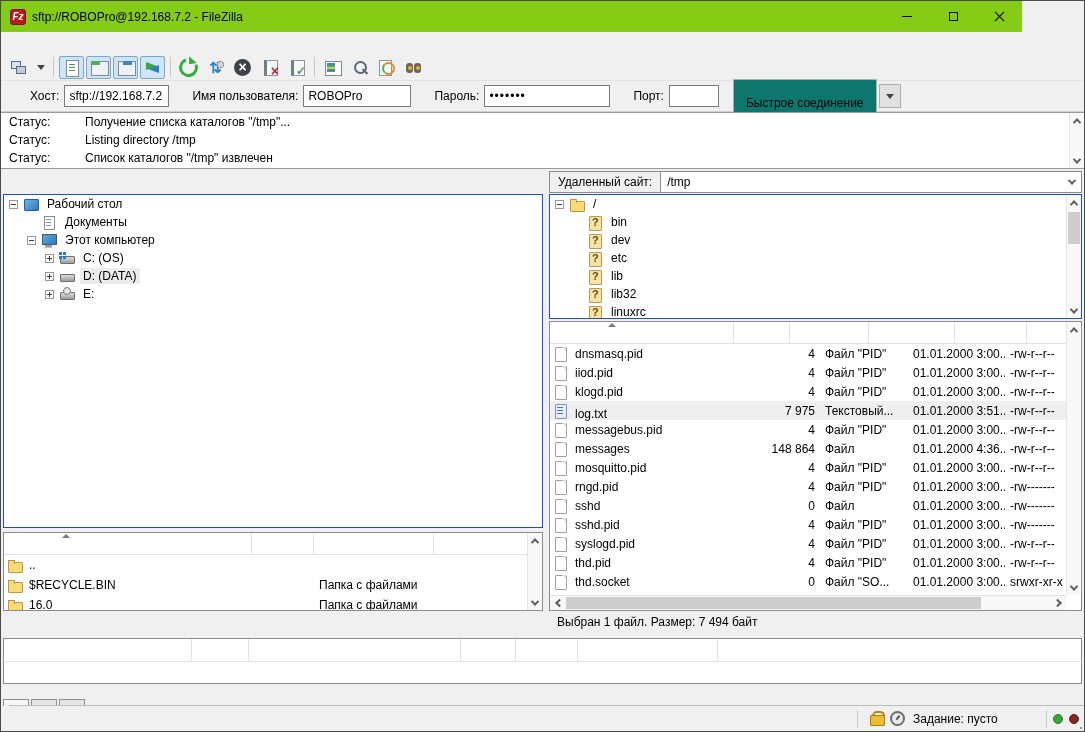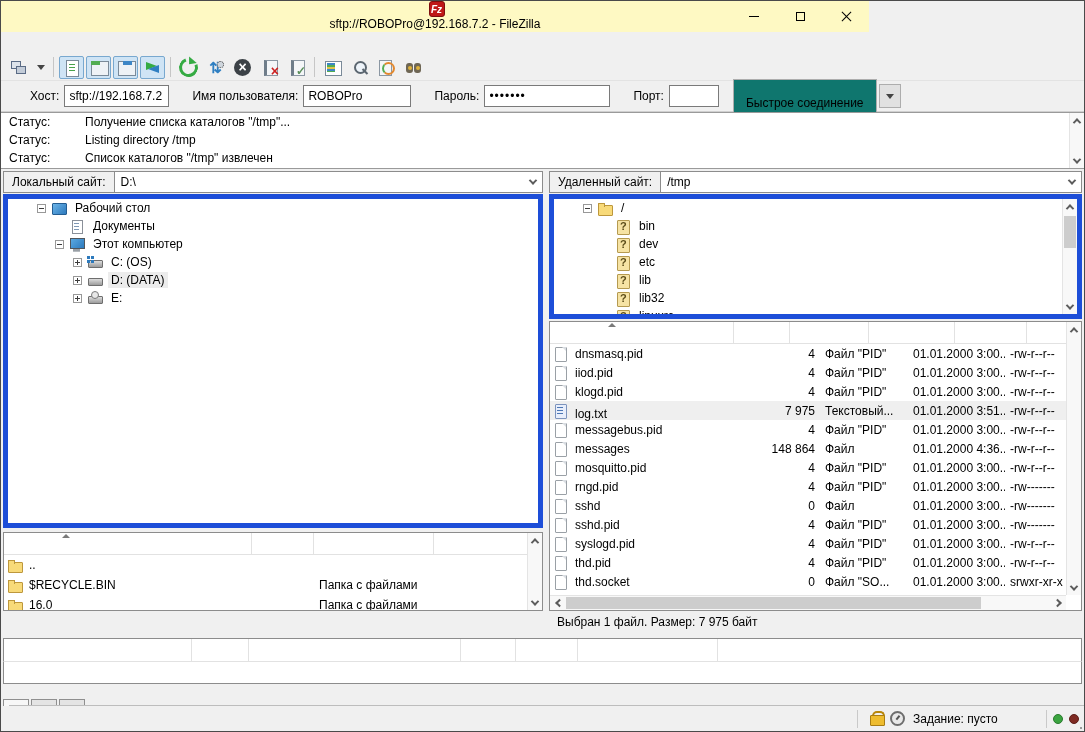--- a/index.html
+++ b/index.html
@@ -1,21 +1,21 @@
 <!DOCTYPE html>
 <html><head>
 <meta charset="utf-8">
 <style>
   * { margin:0; padding:0; box-sizing:border-box; }
   html,body { width:1085px; height:732px; background:#888; }
   body { font-family:"Liberation Sans", sans-serif; font-size:12px; color:#000; }
   #window { position:relative; width:1085px; height:732px; background:#f0f0f0; border:1px solid #4a4a4a; overflow:hidden; }
 
   
-  .titlebar { position:absolute; left:0; top:0; width:868px; height:31px; background:#fef9c3; display:flex; align-items:center;flex-direction:column; }
+  .titlebar { position:absolute; left:0; top:0; width:1021px; height:31px; background:#84cc16; display:flex; align-items:center; }
   .app-logo { width:16px; height:16px; margin:0 6px 0 9px; background:#bf1818; border:1px solid #7d0f0f; border-radius:3px; color:#fff; font-size:10px; font-weight:bold; display:flex; align-items:center; justify-content:center; font-style:italic; }
   .win-title { font-size:12px; }
   .win-controls { position:absolute; right:0; top:0; height:31px; display:flex; }
   .wc { width:46px; height:31px; display:flex; align-items:center; justify-content:center; position:relative; }
   .ic-min { width:10px; height:1px; background:#000; }
   .ic-max { width:9px; height:9px; border:1px solid #000; }
   .ic-close { position:relative; width:11px; height:11px; }
   .ic-close::before,.ic-close::after { content:""; position:absolute; left:-1px; top:5px; width:13px; height:1px; background:#000; }
   .ic-close::before { transform:rotate(45deg); } .ic-close::after { transform:rotate(-45deg); }
 
@@ -87,21 +87,21 @@
   .harrow.lf { left:0; } .harrow.rt { right:0; }
   .hthumb { position:absolute; top:1px; height:12px; background:#cdcdcd; }
 
   
   .pane-head { position:absolute; height:22px; display:flex; border:1px solid #8c8c8c; background:#fff; }
   .ph-label { background:#f0f0f0; border-right:1px solid #8c8c8c; padding:3px 8px; white-space:nowrap; }
   .ph-path { flex:1; padding:3px 6px; white-space:nowrap; overflow:hidden; }
   .ph-chev { width:18px; display:flex; align-items:center; justify-content:center; }
 
   
-  .tree-pane { position:absolute; background:#fff; border:5px solid #1d4ed8; overflow:hidden;padding-left:24px; }
+  .tree-pane { position:absolute; background:#fff; border:1px solid #1d4ed8; overflow:hidden; }
   .tree-row { display:flex; align-items:center; height:18px; white-space:nowrap; }
   .ind0 { padding-left:5px; } .ind1 { padding-left:23px; } .ind2 { padding-left:41px; }
   .exp { width:9px; height:9px; border:1px solid #989898; background:#fff; position:relative; flex:none; margin-right:5px; }
   .exp::before { content:""; position:absolute; left:1px; right:1px; top:3px; height:1px; background:#3c3c3c; }
   .exp-plus .exp::after { content:""; position:absolute; top:1px; bottom:1px; left:3px; width:1px; background:#3c3c3c; }
   .exp-none .exp { visibility:hidden; }
   .ti { width:16px; height:15px; position:relative; flex:none; margin-right:5px; }
   .tlabel { padding:1px 3px; }
   .tree-row.sel .tlabel { background:#ececec; }
   .ic-desktop .ti::before { content:""; position:absolute; left:1px; top:2px; width:13px; height:10px; background:linear-gradient(135deg,#6cb4e8,#2d7abd); border:1px solid #235d92; border-radius:1px; }
@@ -248,27 +248,20 @@
     <div class="vscroll">
       <div class="sarrow up">
           <span class="chev u"></span>
         </div>
       <div class="sarrow dn">
           <span class="chev d"></span>
         </div>
     </div>
   </div>
 
-  <div class="pane-head" style="left:2px; top:170px; width:540px;">
-    <span class="ph-label">Локальный сайт:</span>
-    <span class="ph-path">D:\</span>
-    <span class="ph-chev">
-        <span class="chev d"></span>
-      </span>
-  </div>
 
   <div class="pane-head" style="left:548px; top:170px; width:533px;">
     <span class="ph-label">Удаленный сайт:</span>
     <span class="ph-path">/tmp</span>
     <span class="ph-chev">
         <span class="chev d"></span>
       </span>
   </div>
 
   <div class="tree-pane" style="left:2px; top:193px; width:540px; height:334px;">
@@ -528,21 +521,21 @@
       <div class="harrow lf">
           <span class="chev l"></span>
         </div>
       <div class="hthumb" style="left:16px; right:85px;"></div>
       <div class="harrow rt">
           <span class="chev r"></span>
         </div>
     </div>
   </div>
 
-  <div class="pane-status" style="left:548px; top:610px; width:533px;">Выбран 1 файл. Размер: 7 975 байт</div>
+  <div class="pane-status" style="left:548px; top:610px; width:533px;">Выбран 1 файл. Размер: 7 494 байт</div>
 
   <div class="queue-head">
     <span class="hcell q-c1"></span>
       <span class="hcell q-c2"></span>
       <span class="hcell q-c3"></span>
       <span class="hcell q-c4 num"></span>
       <span class="hcell q-c5"></span>
       <span class="hcell q-c6"></span>
   </div>
   <div class="queue-body"></div>

